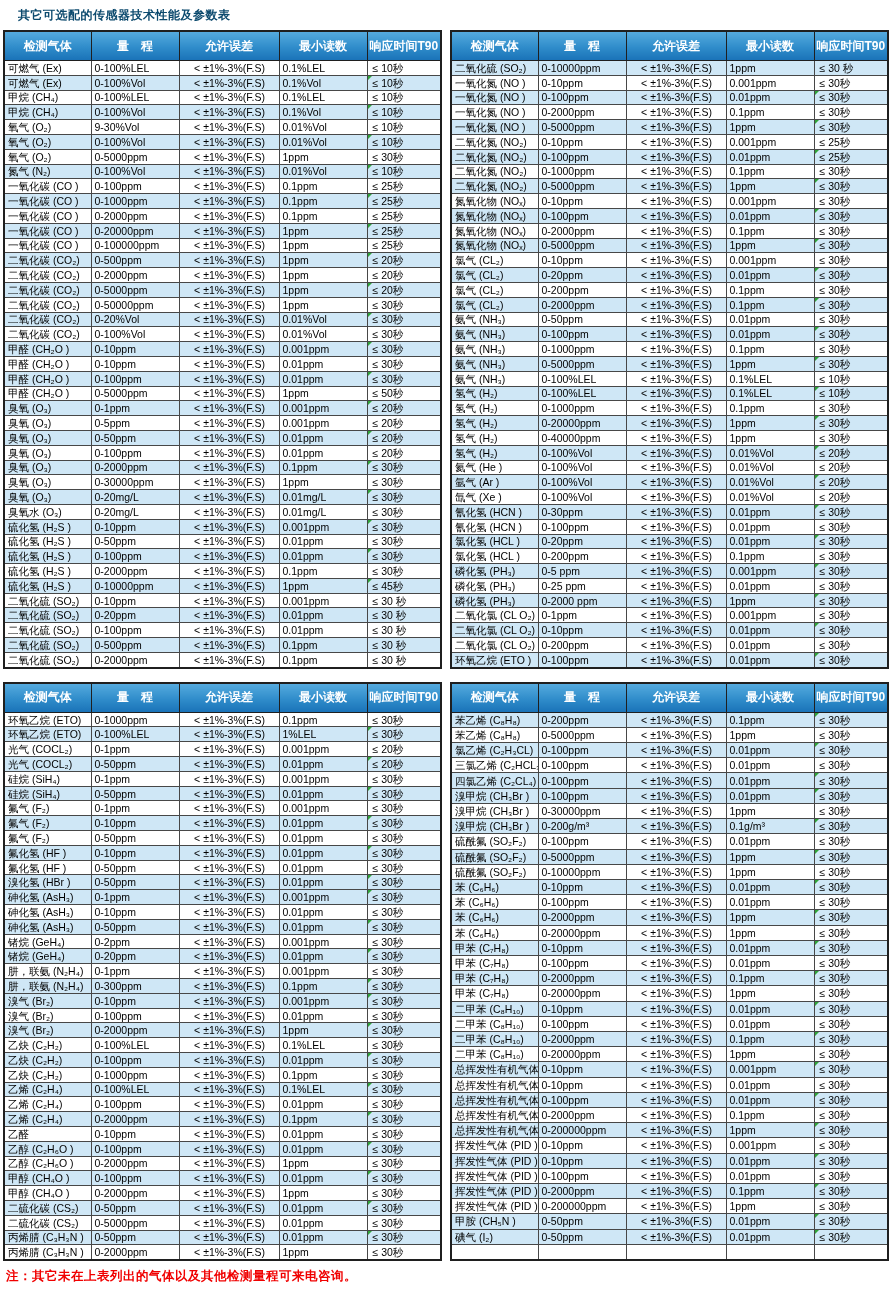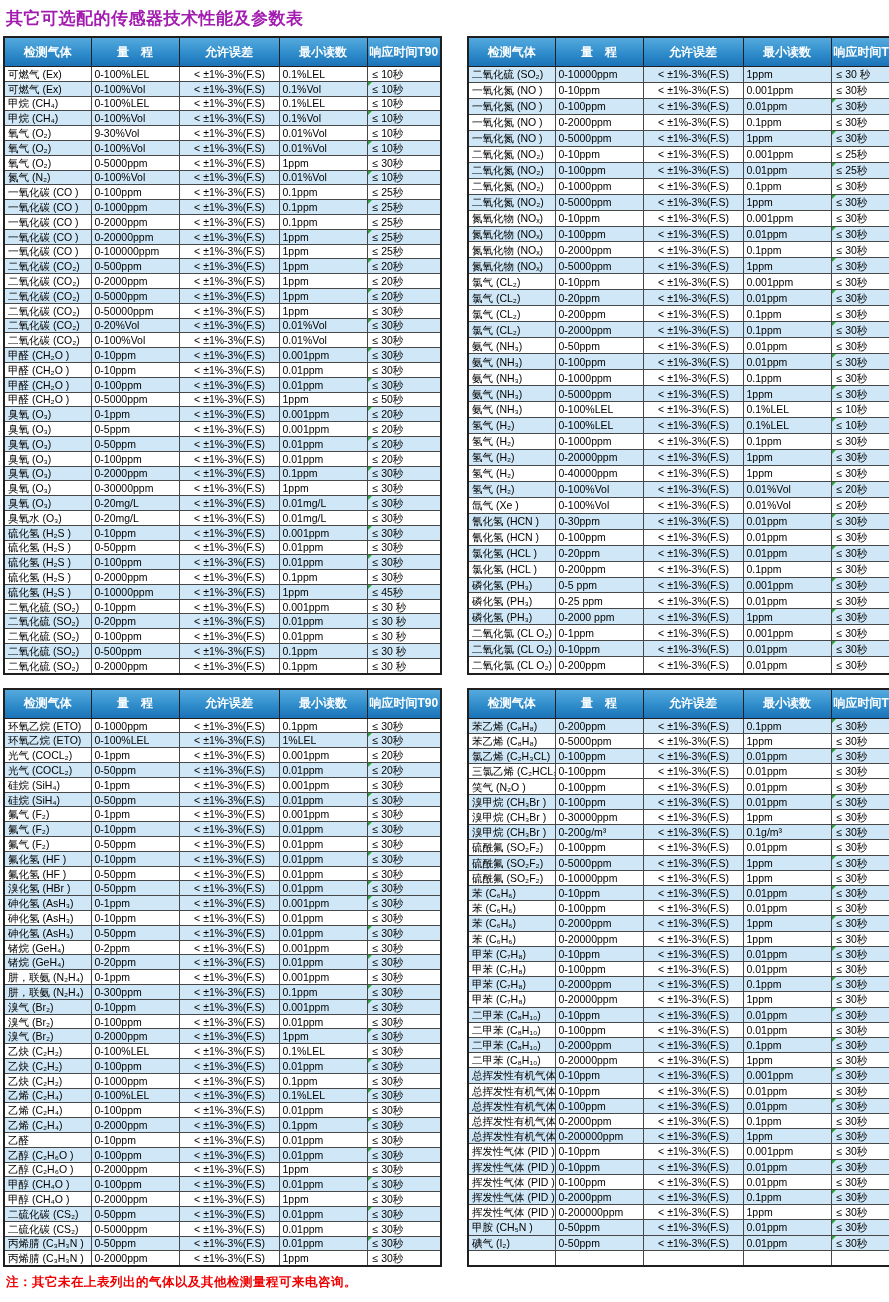--- a/index.html
+++ b/index.html
@@ -1,19 +1,19 @@
 <!DOCTYPE html>
 <html><head>
 <meta charset="utf-8">
 <style>
   html,body{margin:0;padding:0;width:889px;height:1302px;background:#ffffff;overflow:hidden;
     font-family:"Liberation Sans","DejaVu Sans",sans-serif;}
   .page{padding:0 2px;}
-  .title{font-size:17px;font-weight:bold;color:#a21caf;margin:7px 0 6px 4px;letter-spacing:.5px;}
-  .cols{display:flex;gap:25px;margin-left:1px;}
+  .title{font-size:12px;font-weight:bold;color:#0c4a6e;margin:7px 0 6px 16px;letter-spacing:.5px;}
+  .cols{display:flex;gap:8px;margin-left:1px;}
   .t2{margin-top:13px;}
   table{border-collapse:collapse;table-layout:fixed;width:437px;border:2px solid #1f1f1f;}
   th{background:linear-gradient(180deg,#55aade 0%,#2f8cca 55%,#1a73b8 100%);
      color:#fff;font-weight:bold;font-size:12px;height:26px;border:1px solid #1f1f1f;
      white-space:pre;overflow:hidden;}
   td{border:1px solid #474747;height:13.8px;font-size:10.5px;line-height:12px;
      padding:0 2px 0 3px;color:#000;white-space:nowrap;overflow:hidden;position:relative;
      background:#fff;}
   tr.alt td{background:#cfe7f6;}
   td.ctr{text-align:center;}
@@ -537,20 +537,34 @@
             <td class="t90">≤ 30秒</td>
           </tr>
           <tr class="alt">
             <td>氢气 (H₂)</td>
             <td>0-100%Vol</td>
             <td class="ctr">&lt; ±1%-3%(F.S)</td>
             <td>0.01%Vol</td>
             <td class="t90 gmark">≤ 20秒</td>
           </tr>
           <tr>
+            <td>氦气 (He )</td>
+            <td>0-100%Vol</td>
+            <td class="ctr">&lt; ±1%-3%(F.S)</td>
+            <td>0.01%Vol</td>
+            <td class="t90">≤ 20秒</td>
+          </tr>
+          <tr class="alt">
+            <td>氩气 (Ar )</td>
+            <td>0-100%Vol</td>
+            <td class="ctr">&lt; ±1%-3%(F.S)</td>
+            <td>0.01%Vol</td>
+            <td class="t90 gmark">≤ 20秒</td>
+          </tr>
+          <tr>
             <td>氙气 (Xe )</td>
             <td>0-100%Vol</td>
             <td class="ctr">&lt; ±1%-3%(F.S)</td>
             <td>0.01%Vol</td>
             <td class="t90">≤ 20秒</td>
           </tr>
           <tr class="alt">
             <td>氰化氢 (HCN )</td>
             <td>0-30ppm</td>
             <td class="ctr">&lt; ±1%-3%(F.S)</td>
@@ -612,20 +626,27 @@
             <td class="ctr">&lt; ±1%-3%(F.S)</td>
             <td>0.01ppm</td>
             <td class="t90 gmark">≤ 30秒</td>
           </tr>
           <tr>
             <td>二氧化氯 (CL O₂)</td>
             <td>0-200ppm</td>
             <td class="ctr">&lt; ±1%-3%(F.S)</td>
             <td>0.01ppm</td>
             <td class="t90">≤ 30秒</td>
+          </tr>
+          <tr class="alt">
+            <td>环氧乙烷 (ETO )</td>
+            <td>0-100ppm</td>
+            <td class="ctr">&lt; ±1%-3%(F.S)</td>
+            <td>0.01ppm</td>
+            <td class="t90 gmark">≤ 30秒</td>
           </tr>
         </tbody>
       </table>
   </div>
 
   <div class="cols t2">
     <table id="t2l">
         <colgroup>
           <col style="width: 87px;">
           <col style="width: 88px;">
@@ -943,26 +964,26 @@
             <td>0.01ppm</td>
             <td class="t90 gmark">≤ 30秒</td>
           </tr>
           <tr>
             <td>三氯乙烯 (C₂HCL₃)</td>
             <td>0-100ppm</td>
             <td class="ctr">&lt; ±1%-3%(F.S)</td>
             <td>0.01ppm</td>
             <td class="t90">≤ 30秒</td>
           </tr>
-          <tr>
-            <td>笑气 (N₂O )</td>
-            <td>0-100ppm</td>
-            <td class="ctr">&lt; ±1%-3%(F.S)</td>
-            <td>0.01ppm</td>
-            <td class="t90">≤ 30秒</td>
+          <tr class="alt">
+            <td>四氯乙烯 (C₂CL₄)</td>
+            <td>0-100ppm</td>
+            <td class="ctr">&lt; ±1%-3%(F.S)</td>
+            <td>0.01ppm</td>
+            <td class="t90 gmark">≤ 30秒</td>
           </tr>
           <tr class="alt">
             <td>溴甲烷 (CH₃Br )</td>
             <td>0-100ppm</td>
             <td class="ctr">&lt; ±1%-3%(F.S)</td>
             <td>0.01ppm</td>
             <td class="t90 gmark">≤ 30秒</td>
           </tr>
           <tr>
             <td>溴甲烷 (CH₃Br )</td>

